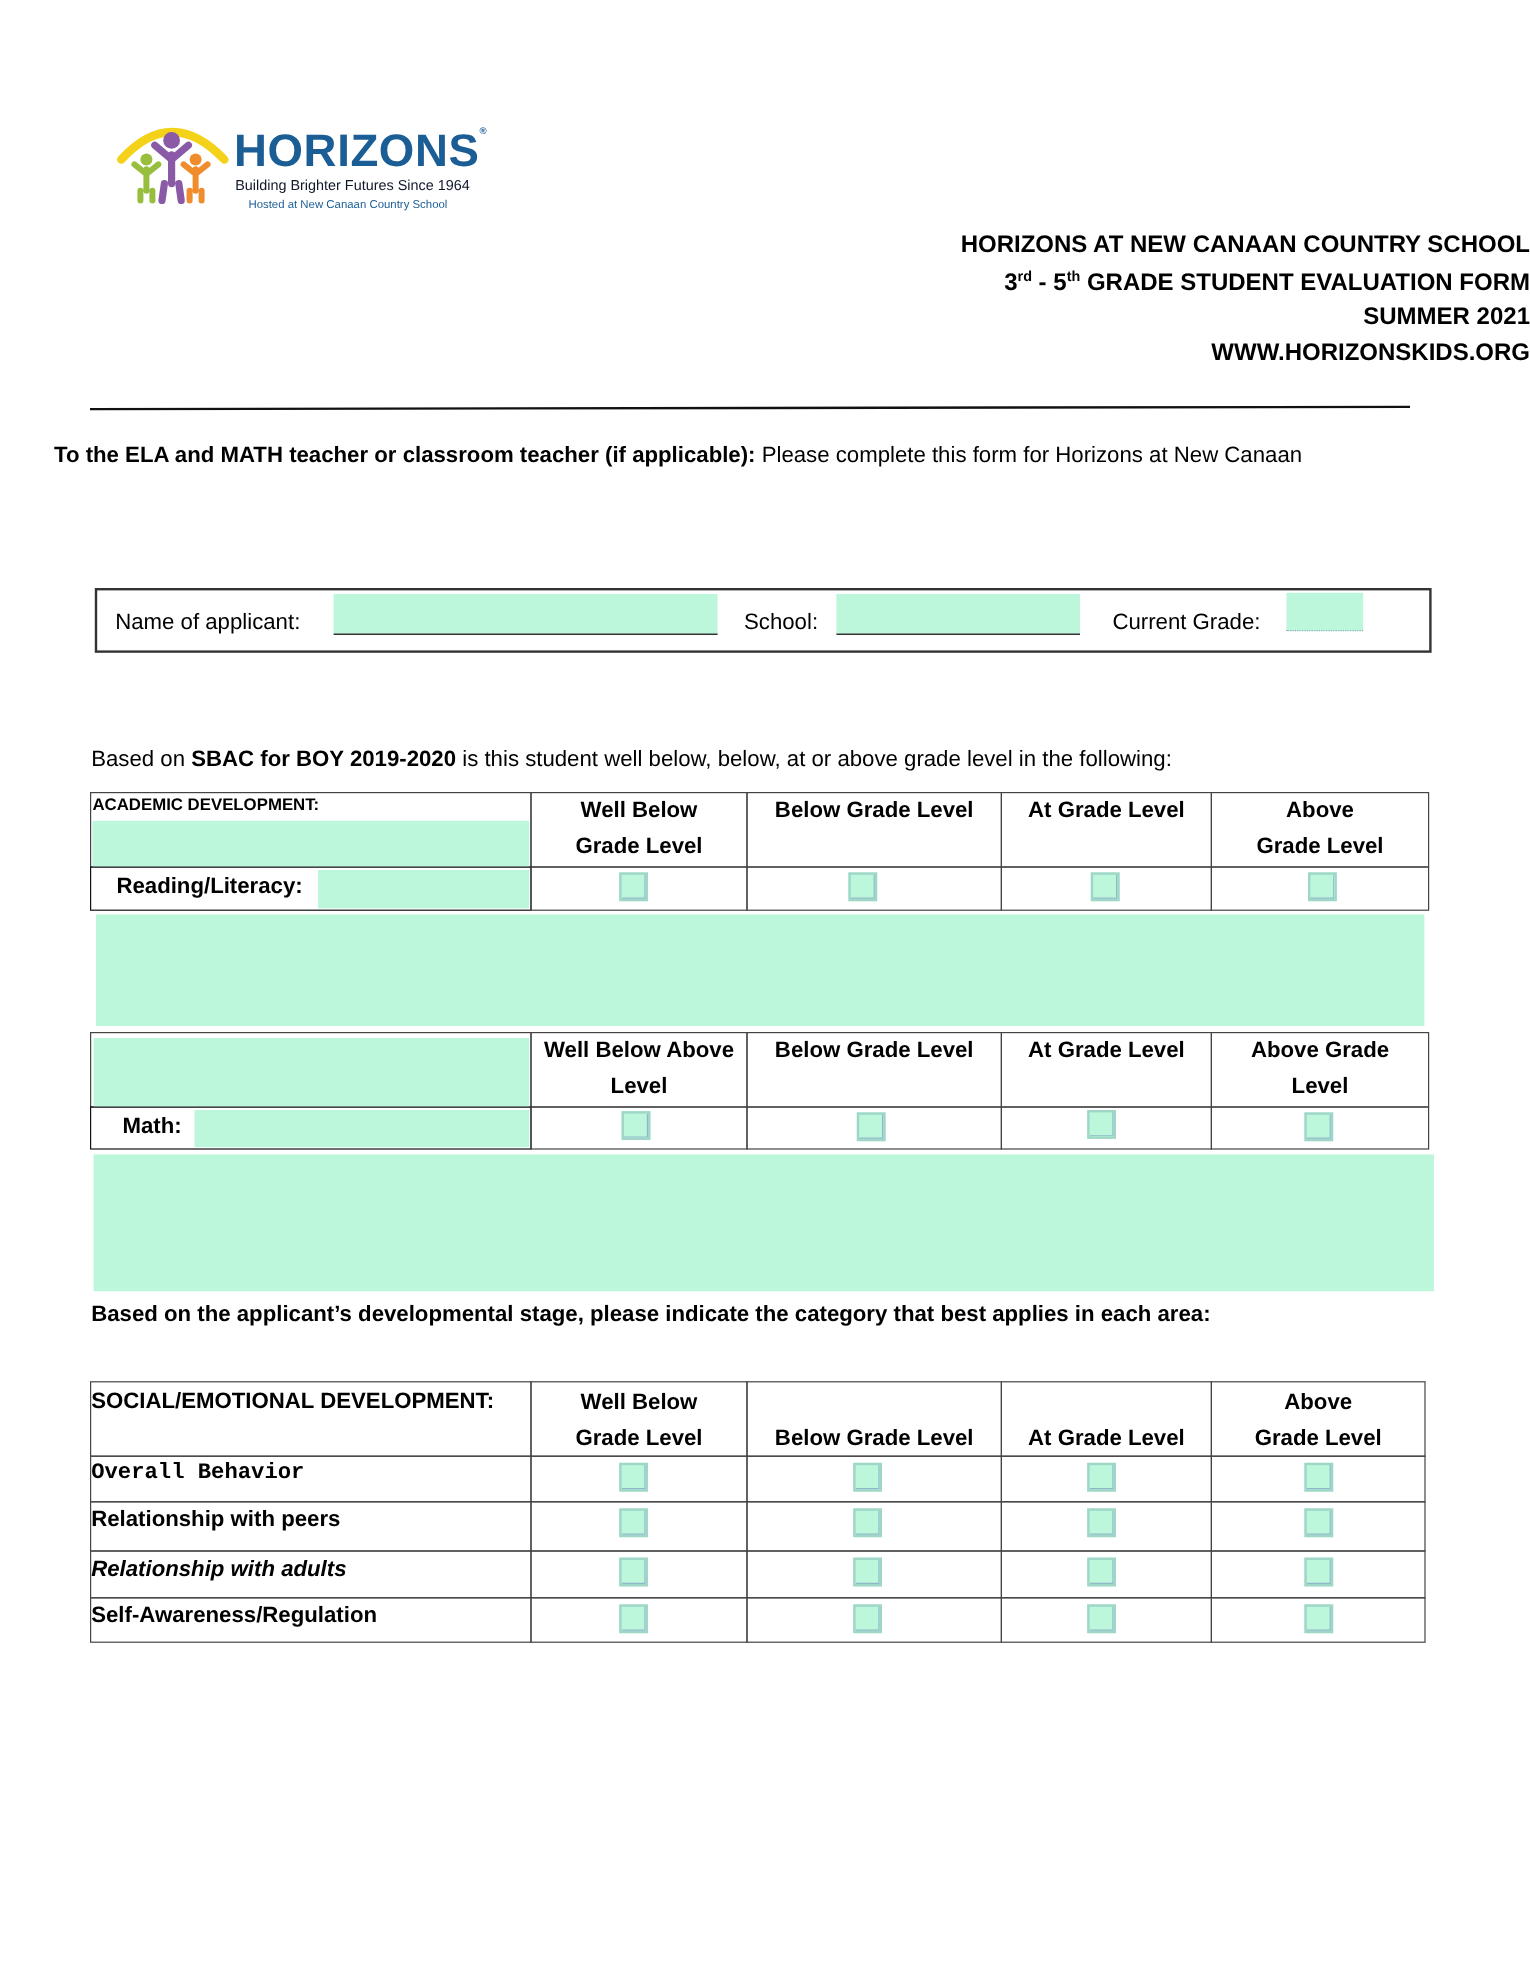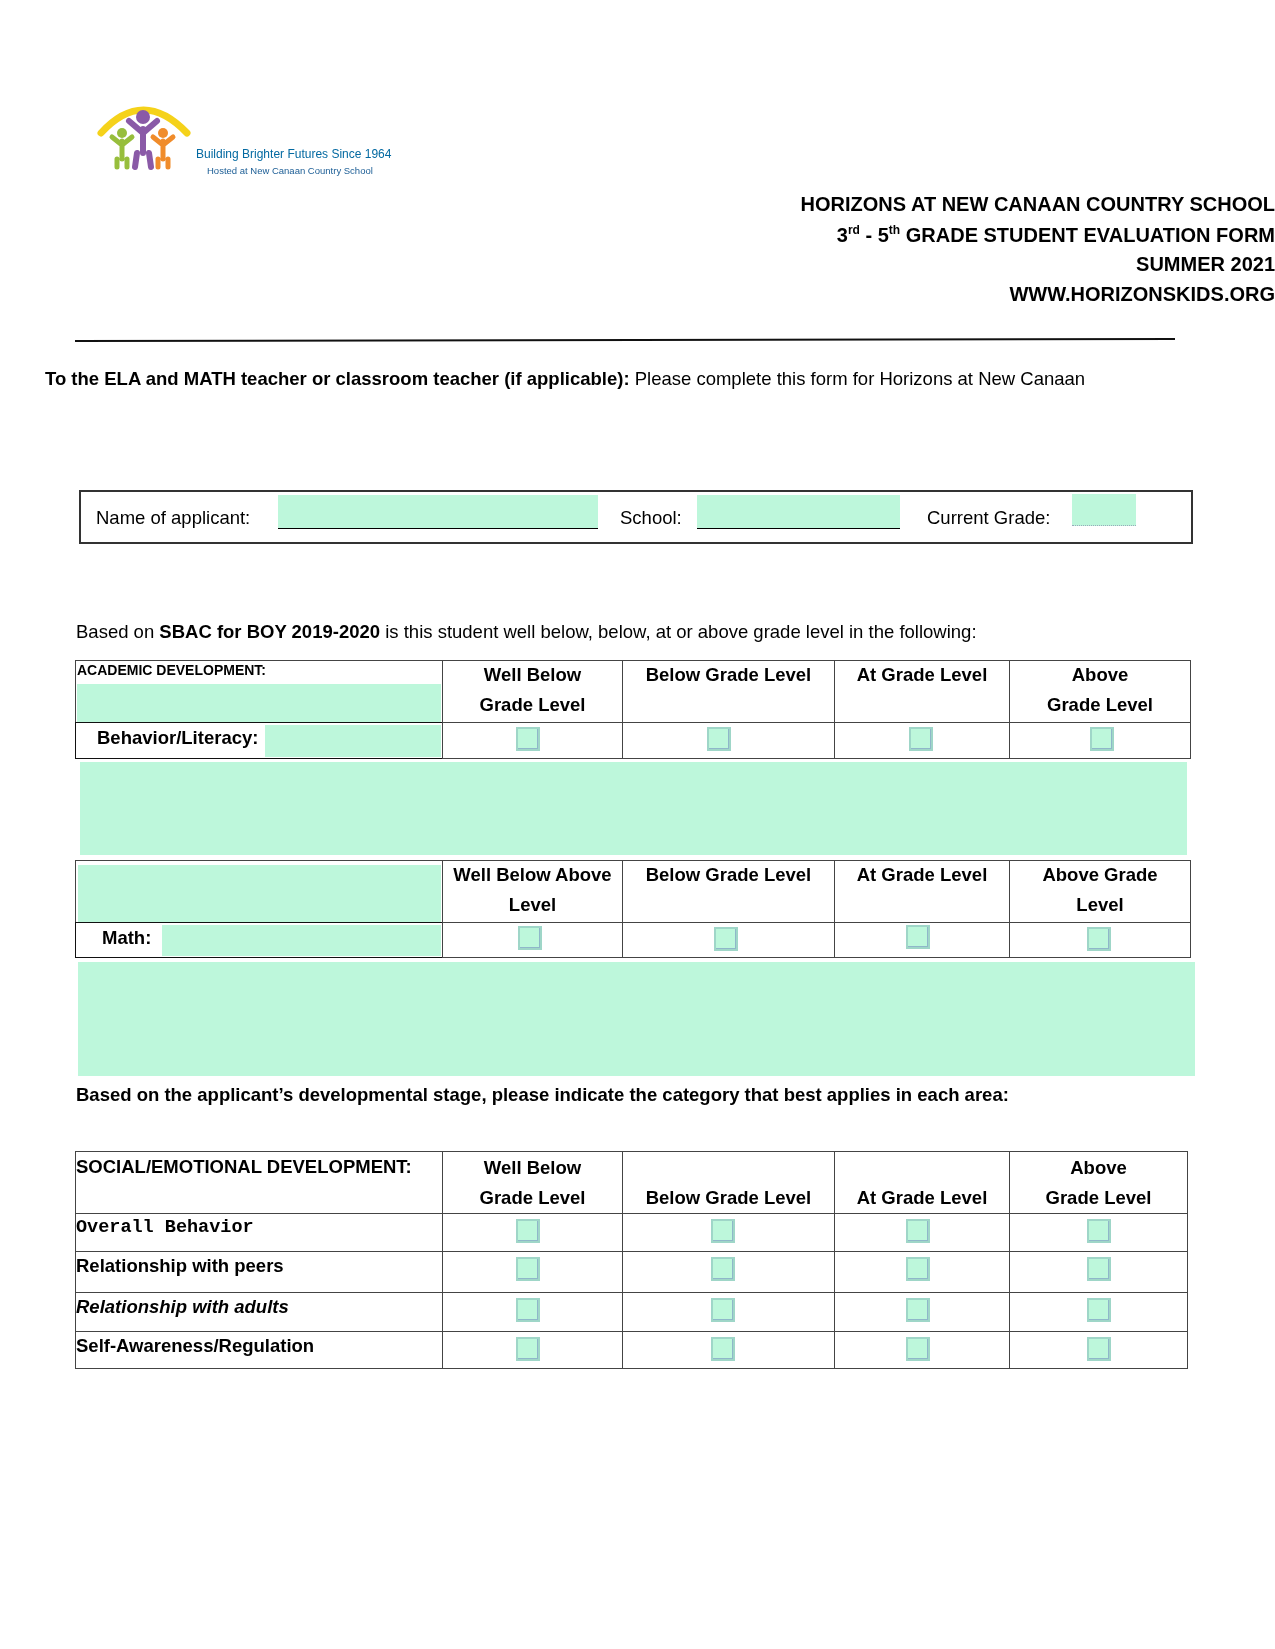--- a/index.html
+++ b/index.html
@@ -7,21 +7,21 @@
          font-family:"Liberation Sans", "DejaVu Sans", sans-serif; color:#000; }
   .abs { position:absolute; }
   .fill { background:#bdf7db; }
   .chk { position:absolute; width:24px; height:24px; background:#bdf7db;
          border:2px solid #9fd6c8; box-sizing:border-box; box-shadow:inset -1px -1px 0 #8fb7c9; }
 
   
   #logo { left:95px; top:95px; width:310px; height:90px; }
   .logo-word { position:absolute; left:100px; top:10px; font-size:38px; font-weight:bold; color:#1b5d95; letter-spacing:0.5px; }
   .logo-tm { font-size:8px; vertical-align:top; }
-  .logo-tag { position:absolute; left:101px; top:52px; font-size:12px; color:#0369a1; }
+  .logo-tag { position:absolute; left:101px; top:52px; font-size:12px; color:#0f172a; }
   .logo-host { position:absolute; left:112px; top:70px; font-size:9.5px; color:#1b5d95; }
 
   
   .hd { position:absolute; left:0; width:1275px; text-align:right; font-weight:bold; font-size:20px; }
   .hd sup { font-size:12px; }
 
   #rule { left:75px; top:339px; width:1100px; height:2px; background:#111; transform:rotate(-0.1deg); }
 
   .intro { position:absolute; left:45px; width:1200px; font-size:18.5px; line-height:30px; }
 
@@ -40,20 +40,21 @@
 <div id="logo" class="abs">
   <svg width="100" height="90" style="position:absolute;left:0;top:0">
     <path d="M6 38 Q48 -8 92 38" stroke="#f5d21a" stroke-width="7" fill="none" stroke-linecap="round"></path>
     <circle cx="27" cy="38" r="5" fill="#97be3c"></circle>
     <path d="M17 42 L27 50 L37 42 M27 46 L27 64 M22 64 L22 72 M32 64 L32 72" stroke="#97be3c" stroke-width="5" fill="none" stroke-linecap="round"></path>
     <circle cx="48" cy="22" r="7" fill="#8a5aa7"></circle>
     <path d="M34 26 L48 38 L62 26 M48 34 L48 58 M42 58 L40 72 M54 58 L56 72" stroke="#8a5aa7" stroke-width="6" fill="none" stroke-linecap="round"></path>
     <circle cx="68" cy="38" r="5" fill="#f08c2b"></circle>
     <path d="M58 42 L68 50 L78 42 M68 46 L68 64 M63 64 L63 72 M73 64 L73 72" stroke="#f08c2b" stroke-width="5" fill="none" stroke-linecap="round"></path>
   </svg>
+  <div class="logo-word"><span>HORIZONS</span><span class="logo-tm">®</span></div>
   <div class="logo-tag">Building Brighter Futures Since 1964</div>
   <div class="logo-host">Hosted at New Canaan Country School</div>
 </div>
 
 <div class="hd" style="top:193px">HORIZONS AT NEW CANAAN COUNTRY SCHOOL</div>
 <div class="hd" style="top:223px">
   <span>3</span><sup>rd</sup><span> - 5</span><sup>th</sup><span> GRADE STUDENT EVALUATION FORM</span>
 </div>
 <div class="hd" style="top:253px">SUMMER 2021</div>
 <div class="hd" style="top:283px">WWW.HORIZONSKIDS.ORG</div>
@@ -90,21 +91,21 @@
   <div class="tbl-cell" style="left:834px;top:722px;width:176px;height:37px"></div>
   <div class="tbl-cell" style="left:1009px;top:722px;width:182px;height:37px"></div>
 
   <div class="abs" style="left:77px;top:662px;font-weight:bold;font-size:14px">ACADEMIC DEVELOPMENT:</div>
   <div class="abs fill" style="left:77px;top:684px;width:364px;height:38px"></div>
   <div class="th" style="left:442px;top:660px;width:181px"><span>Well Below</span><br><span>Grade Level</span></div>
   <div class="th" style="left:622px;top:660px;width:213px">Below Grade Level</div>
   <div class="th" style="left:834px;top:660px;width:176px">At Grade Level</div>
   <div class="th" style="left:1009px;top:660px;width:182px"><span>Above</span><br><span>Grade Level</span></div>
 
-  <div class="rowlbl" style="left:97px;top:727px">Behavior/Literacy:</div>
+  <div class="rowlbl" style="left:97px;top:727px">Reading/Literacy:</div>
   <div class="abs fill" style="left:265px;top:725px;width:176px;height:32px"></div>
   <div class="chk" style="left:516px;top:727px"></div>
   <div class="chk" style="left:707px;top:727px"></div>
   <div class="chk" style="left:909px;top:727px"></div>
   <div class="chk" style="left:1090px;top:727px"></div>
 </div>
 
 <div class="abs fill" style="left:80px;top:762px;width:1107px;height:93px"></div>
 
 <div>

